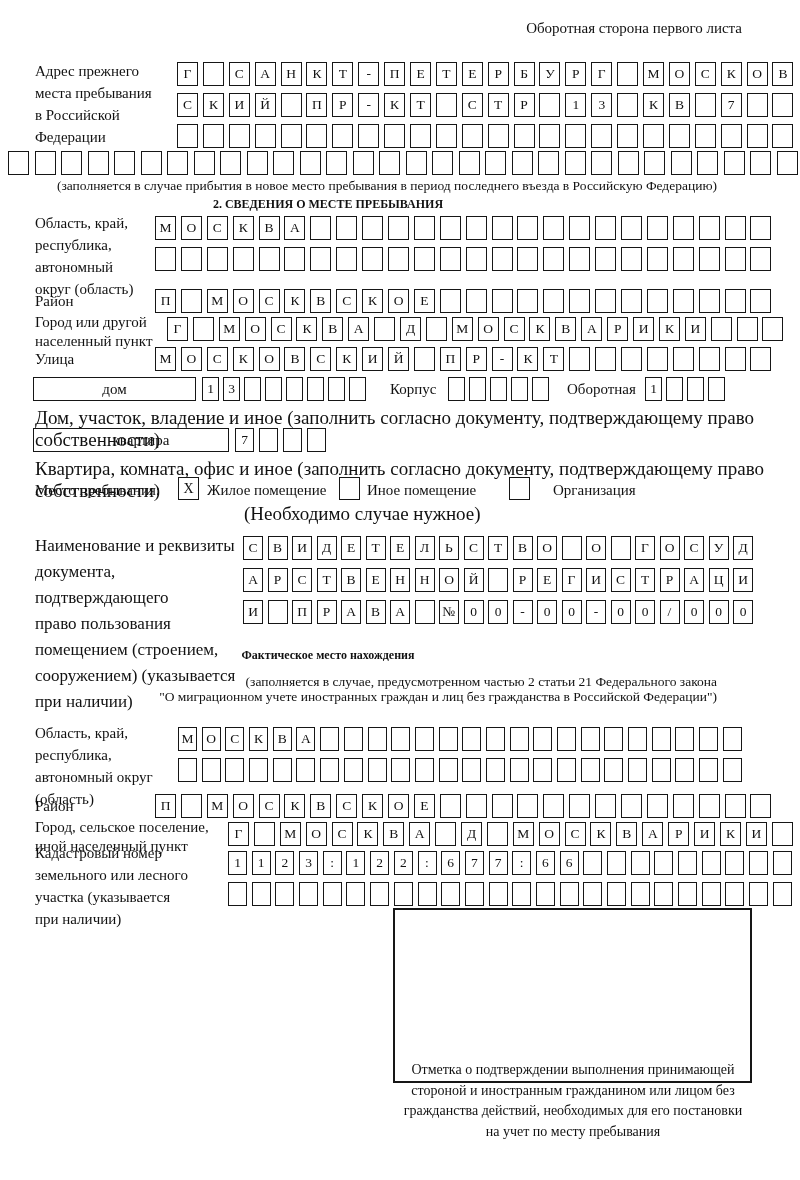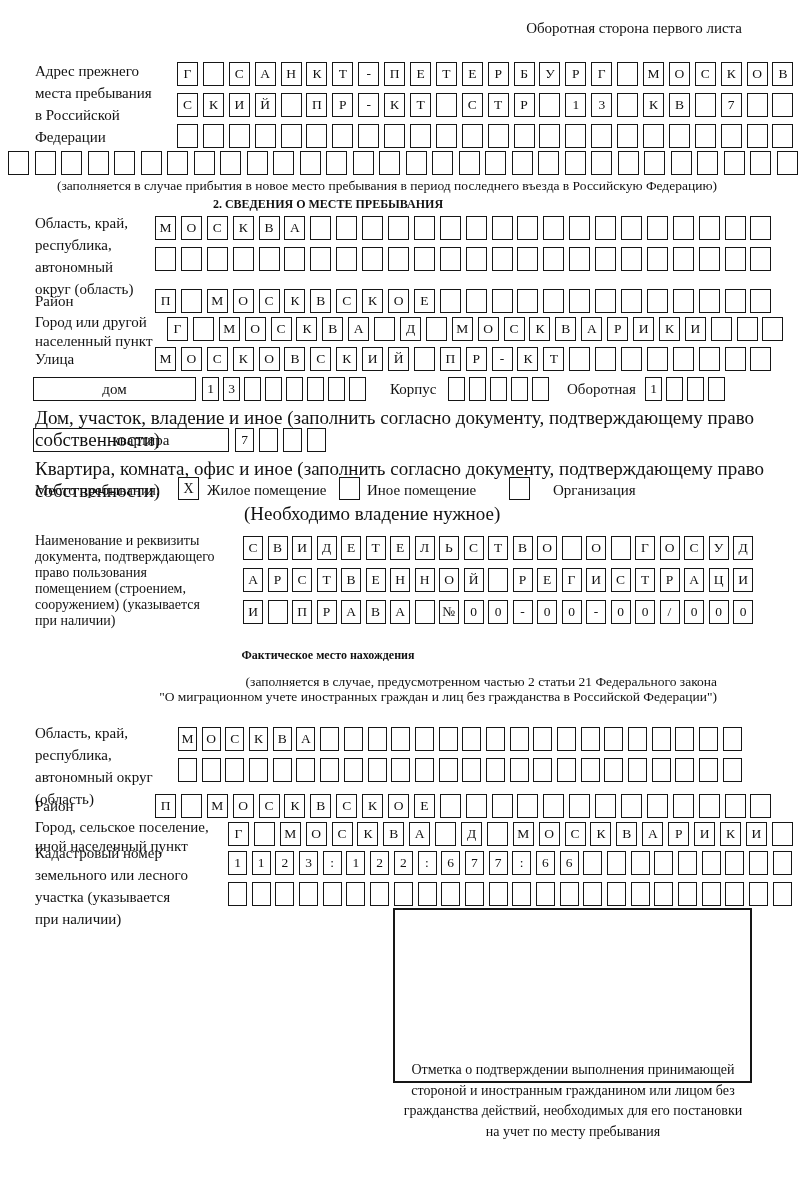--- a/index.html
+++ b/index.html
@@ -323,23 +323,23 @@
   </div>
 <div class="abs note" style="left:35px;top:458px;">Квартира, комната, офис и иное (заполнить согласно документу, подтверждающему право собственности)</div>
 
 <div class="abs lbl" style="left:35px;top:479px;">Место пребывания:</div>
 <div class="abs chk" style="left:178px;top:477px;">X</div>
 <div class="abs lbl" style="left:207px;top:479px;">Жилое помещение</div>
 <div class="abs chk" style="left:339px;top:477px;"></div>
 <div class="abs lbl" style="left:367px;top:479px;">Иное помещение</div>
 <div class="abs chk" style="left:509px;top:477px;"></div>
 <div class="abs lbl" style="left:553px;top:479px;">Организация</div>
-<div class="abs note" style="left:244px;top:503px;">(Необходимо владение нужное)</div>
-
-<div class="abs note" style="left:35px;top:533px;width:205px;font-size:14px;line-height:16px;">Наименование и реквизиты<br>документа, подтверждающего<br>право пользования<br>помещением (строением,<br>сооружением) (указывается<br>при наличии)</div>
+<div class="abs note" style="left:244px;top:503px;">(Необходимо случае нужное)</div>
+
+<div class="abs note" style="left:35px;top:533px;width:205px;font-size:17px;line-height:26px;">Наименование и реквизиты<br>документа, подтверждающего<br>право пользования<br>помещением (строением,<br>сооружением) (указывается<br>при наличии)</div>
 <div class="abs cells g-doc" style="left:243px;top:536px;">
     <span class="cell">С</span>
     <span class="cell">В</span>
     <span class="cell">И</span>
     <span class="cell">Д</span>
     <span class="cell">Е</span>
     <span class="cell">Т</span>
     <span class="cell">Е</span>
     <span class="cell">Л</span>
     <span class="cell">Ь</span>

